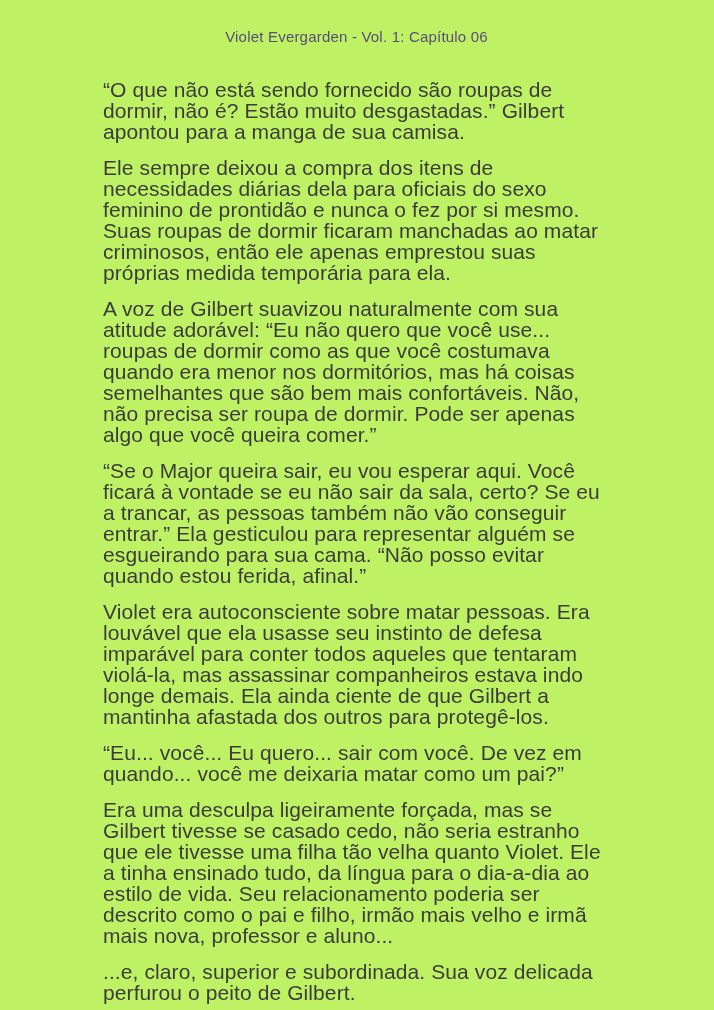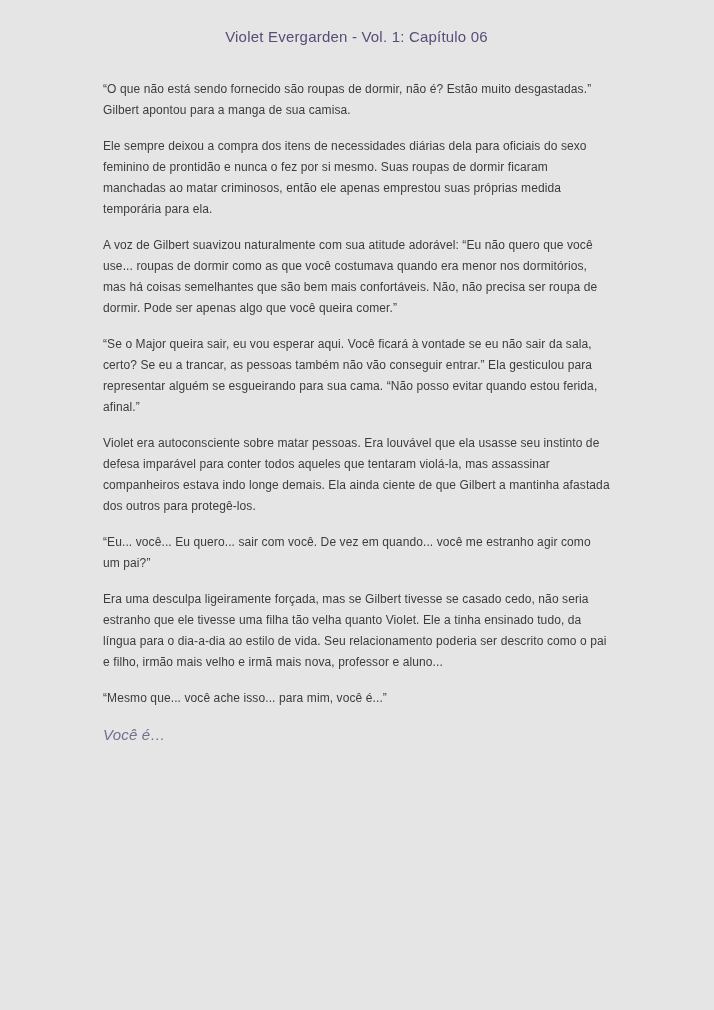--- a/index.html
+++ b/index.html
@@ -8,35 +8,35 @@
     width: 714px;
     height: 1010px;
     background: #fcfcfc;
     font-family: "Liberation Sans", "DejaVu Sans", sans-serif;
     overflow: hidden;
   }
 
   .page {
     width: 714px;
     height: 1010px;
-    background: #e5e5e5;
+    background: #bef264;
     padding: 28px 104px 30px 103px;
   }
 
   .title {
     font-size: 15px;
     font-weight: 400;
     text-align: center;
     color: var(--title-color, #5a4b78);
     letter-spacing: 0.2px;
     margin-bottom: 34px;
   }
 
   .content .para {
-    font-size: 12px;
+    font-size: 21px;
     line-height: 21px;
     color: var(--body-color, #3c3c3c);
     margin-bottom: 15px;
     letter-spacing: 0.1px;
   }
 
   .closing {
     font-size: 15px;
     line-height: 21px;
     font-style: italic;
@@ -50,19 +50,20 @@
 
 <div class="page">
   <h1 class="title">Violet Evergarden - Vol. 1: Capítulo 06</h1>
 
   <div class="content">
       <p class="para">“O que não está sendo fornecido são roupas de dormir, não é? Estão muito desgastadas.” Gilbert apontou para a manga de sua camisa.</p>
       <p class="para">Ele sempre deixou a compra dos itens de necessidades diárias dela para oficiais do sexo feminino de prontidão e nunca o fez por si mesmo. Suas roupas de dormir ficaram manchadas ao matar criminosos, então ele apenas emprestou suas próprias medida temporária para ela.</p>
       <p class="para">A voz de Gilbert suavizou naturalmente com sua atitude adorável: “Eu não quero que você use... roupas de dormir como as que você costumava quando era menor nos dormitórios, mas há coisas semelhantes que são bem mais confortáveis. Não, não precisa ser roupa de dormir. Pode ser apenas algo que você queira comer.”</p>
       <p class="para">“Se o Major queira sair, eu vou esperar aqui. Você ficará à vontade se eu não sair da sala, certo? Se eu a trancar, as pessoas também não vão conseguir entrar.” Ela gesticulou para representar alguém se esgueirando para sua cama. “Não posso evitar quando estou ferida, afinal.”</p>
       <p class="para">Violet era autoconsciente sobre matar pessoas. Era louvável que ela usasse seu instinto de defesa imparável para conter todos aqueles que tentaram violá-la, mas assassinar companheiros estava indo longe demais. Ela ainda ciente de que Gilbert a mantinha afastada dos outros para protegê-los.</p>
-      <p class="para">“Eu... você... Eu quero... sair com você. De vez em quando... você me estranho agir como um pai?”</p>
+      <p class="para">“Eu... você... Eu quero... sair com você. De vez em quando... você me deixaria matar como um pai?”</p>
       <p class="para">Era uma desculpa ligeiramente forçada, mas se Gilbert tivesse se casado cedo, não seria estranho que ele tivesse uma filha tão velha quanto Violet. Ele a tinha ensinado tudo, da língua para o dia-a-dia ao estilo de vida. Seu relacionamento poderia ser descrito como o pai e filho, irmão mais velho e irmã mais nova, professor e aluno...</p>
+      <p class="para">...e, claro, superior e subordinada. Sua voz delicada perfurou o peito de Gilbert.</p>
       <p class="para">“Mesmo que... você ache isso... para mim, você é...”</p>
     </div>
 
   <p class="closing">Você é…</p>
 </div>
 
 </body></html>

